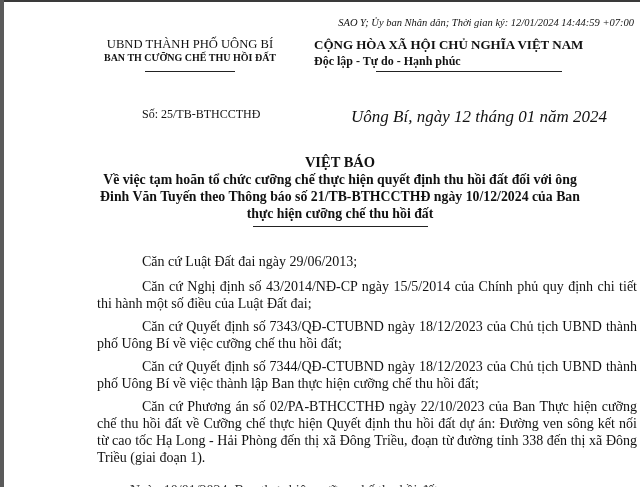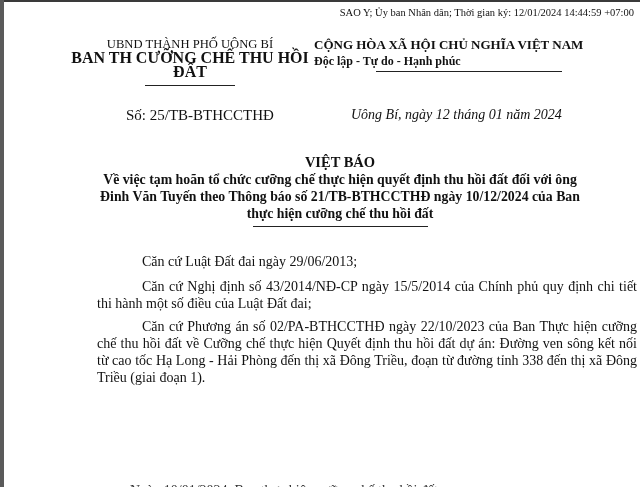--- a/index.html
+++ b/index.html
@@ -4,36 +4,36 @@
 <style>
   html, body { margin: 0; padding: 0; }
   body {
     width: 640px; height: 487px; overflow: hidden; background: #ffffff;
     font-family: "Liberation Serif", "DejaVu Serif", serif; color: #111;
     position: relative;
   }
   .left-bar { position: absolute; left: 0; top: 0; width: 4px; height: 487px; background: #5a5a5a; }
   .top-bar { position: absolute; left: 4px; top: 0; width: 636px; height: 2px; background: #3a3a3a; }
   .stamp {
-    position: absolute; right: 6px; top: 7px; font-size: 10.5px; color: #111; white-space: nowrap;
+    position: absolute; right: 6px; top: 17px; font-size: 10.5px; color: #111; white-space: nowrap; font-style: italic;
   }
   .hdr-left {
     position: absolute; left: 60px; top: 37px; width: 260px; text-align: center; line-height: 14px;
   }
   .hdr-left .l1 { font-size: 12.6px; }
-  .hdr-left .l2 { font-size: 16px; font-weight: bold; }
+  .hdr-left .l2 { font-size: 10px; font-weight: bold; }
   .hdr-left .rule { width: 90px; height: 1px; background: #222; margin: 6px auto 0; }
   .hdr-right {
     position: absolute; left: 314px; top: 37px; width: 310px; text-align: left; line-height: 16px;
   }
   .hdr-right .l1 { font-size: 13px; font-weight: bold; }
   .hdr-right .l2 { font-size: 12px; font-weight: bold; }
   .hdr-right .rule { width: 186px; height: 1px; background: #222; margin: 2px auto 0; }
-  .so { position: absolute; left: 126px; top: 107px; font-size: 15px; }
-  .date { position: absolute; left: 351px; top: 107px; font-size: 14px; font-style: italic; }
+  .so { position: absolute; left: 142px; top: 107px; font-size: 12px; }
+  .date { position: absolute; left: 351px; top: 107px; font-size: 17px; font-style: italic; }
   .title-block { position: absolute; left: 90px; top: 154px; width: 500px; text-align: center; font-weight: bold; }
   .title-block .t { font-size: 14.5px; line-height: 17px; }
   .title-block .s { font-size: 13.8px; line-height: 17px; }
   .title-block .rule { width: 175px; height: 1px; background: #222; margin: 4px auto 0; }
   .body { position: absolute; left: 97px; top: 253px; width: 540px; font-size: 14px; line-height: 17px; text-align: justify; }
   .para { text-indent: 45px; margin-bottom: 6px; }
   .para.single { margin-bottom: 8px; }
   .cutoff { position: absolute; left: 130px; top: 482px; width: 320px; height: 5px; overflow: hidden; font-size: 14px; line-height: 17px; color: #333; }
 </style>
 </head>
@@ -61,16 +61,18 @@
 
 <div class="title-block">
   <div class="t">VIỆT BÁO</div>
   <div class="s">Về việc tạm hoãn tổ chức cưỡng chế thực hiện quyết định thu hồi đất đối với ông Đinh Văn Tuyến theo Thông báo số 21/TB-BTHCCTHĐ ngày 10/12/2024 của Ban thực hiện cưỡng chế thu hồi đất</div>
   <div class="rule"></div>
 </div>
 
 <div class="body">
   <div class="para single">Căn cứ Luật Đất đai ngày 29/06/2013;</div>
   <div class="para">Căn cứ Nghị định số 43/2014/NĐ-CP ngày 15/5/2014 của Chính phủ quy định chi tiết thi hành một số điều của Luật Đất đai;</div>
+  <div class="para">Căn cứ Quyết định số 7343/QĐ-CTUBND ngày 18/12/2023 của Chủ tịch UBND thành phố Uông Bí về việc cưỡng chế thu hồi đất;</div>
+  <div class="para">Căn cứ Quyết định số 7344/QĐ-CTUBND ngày 18/12/2023 của Chủ tịch UBND thành phố Uông Bí về việc thành lập Ban thực hiện cưỡng chế thu hồi đất;</div>
   <div class="para">Căn cứ Phương án số 02/PA-BTHCCTHĐ ngày 22/10/2023 của Ban Thực hiện cưỡng chế thu hồi đất về Cưỡng chế thực hiện Quyết định thu hồi đất dự án: Đường ven sông kết nối từ cao tốc Hạ Long - Hải Phòng đến thị xã Đông Triều, đoạn từ đường tỉnh 338 đến thị xã Đông Triều (giai đoạn 1).</div>
 </div>
 
 <div class="cutoff">Ngày 10/01/2024, Ban thực hiện cưỡng chế thu hồi đất</div>
 
 </body></html>

